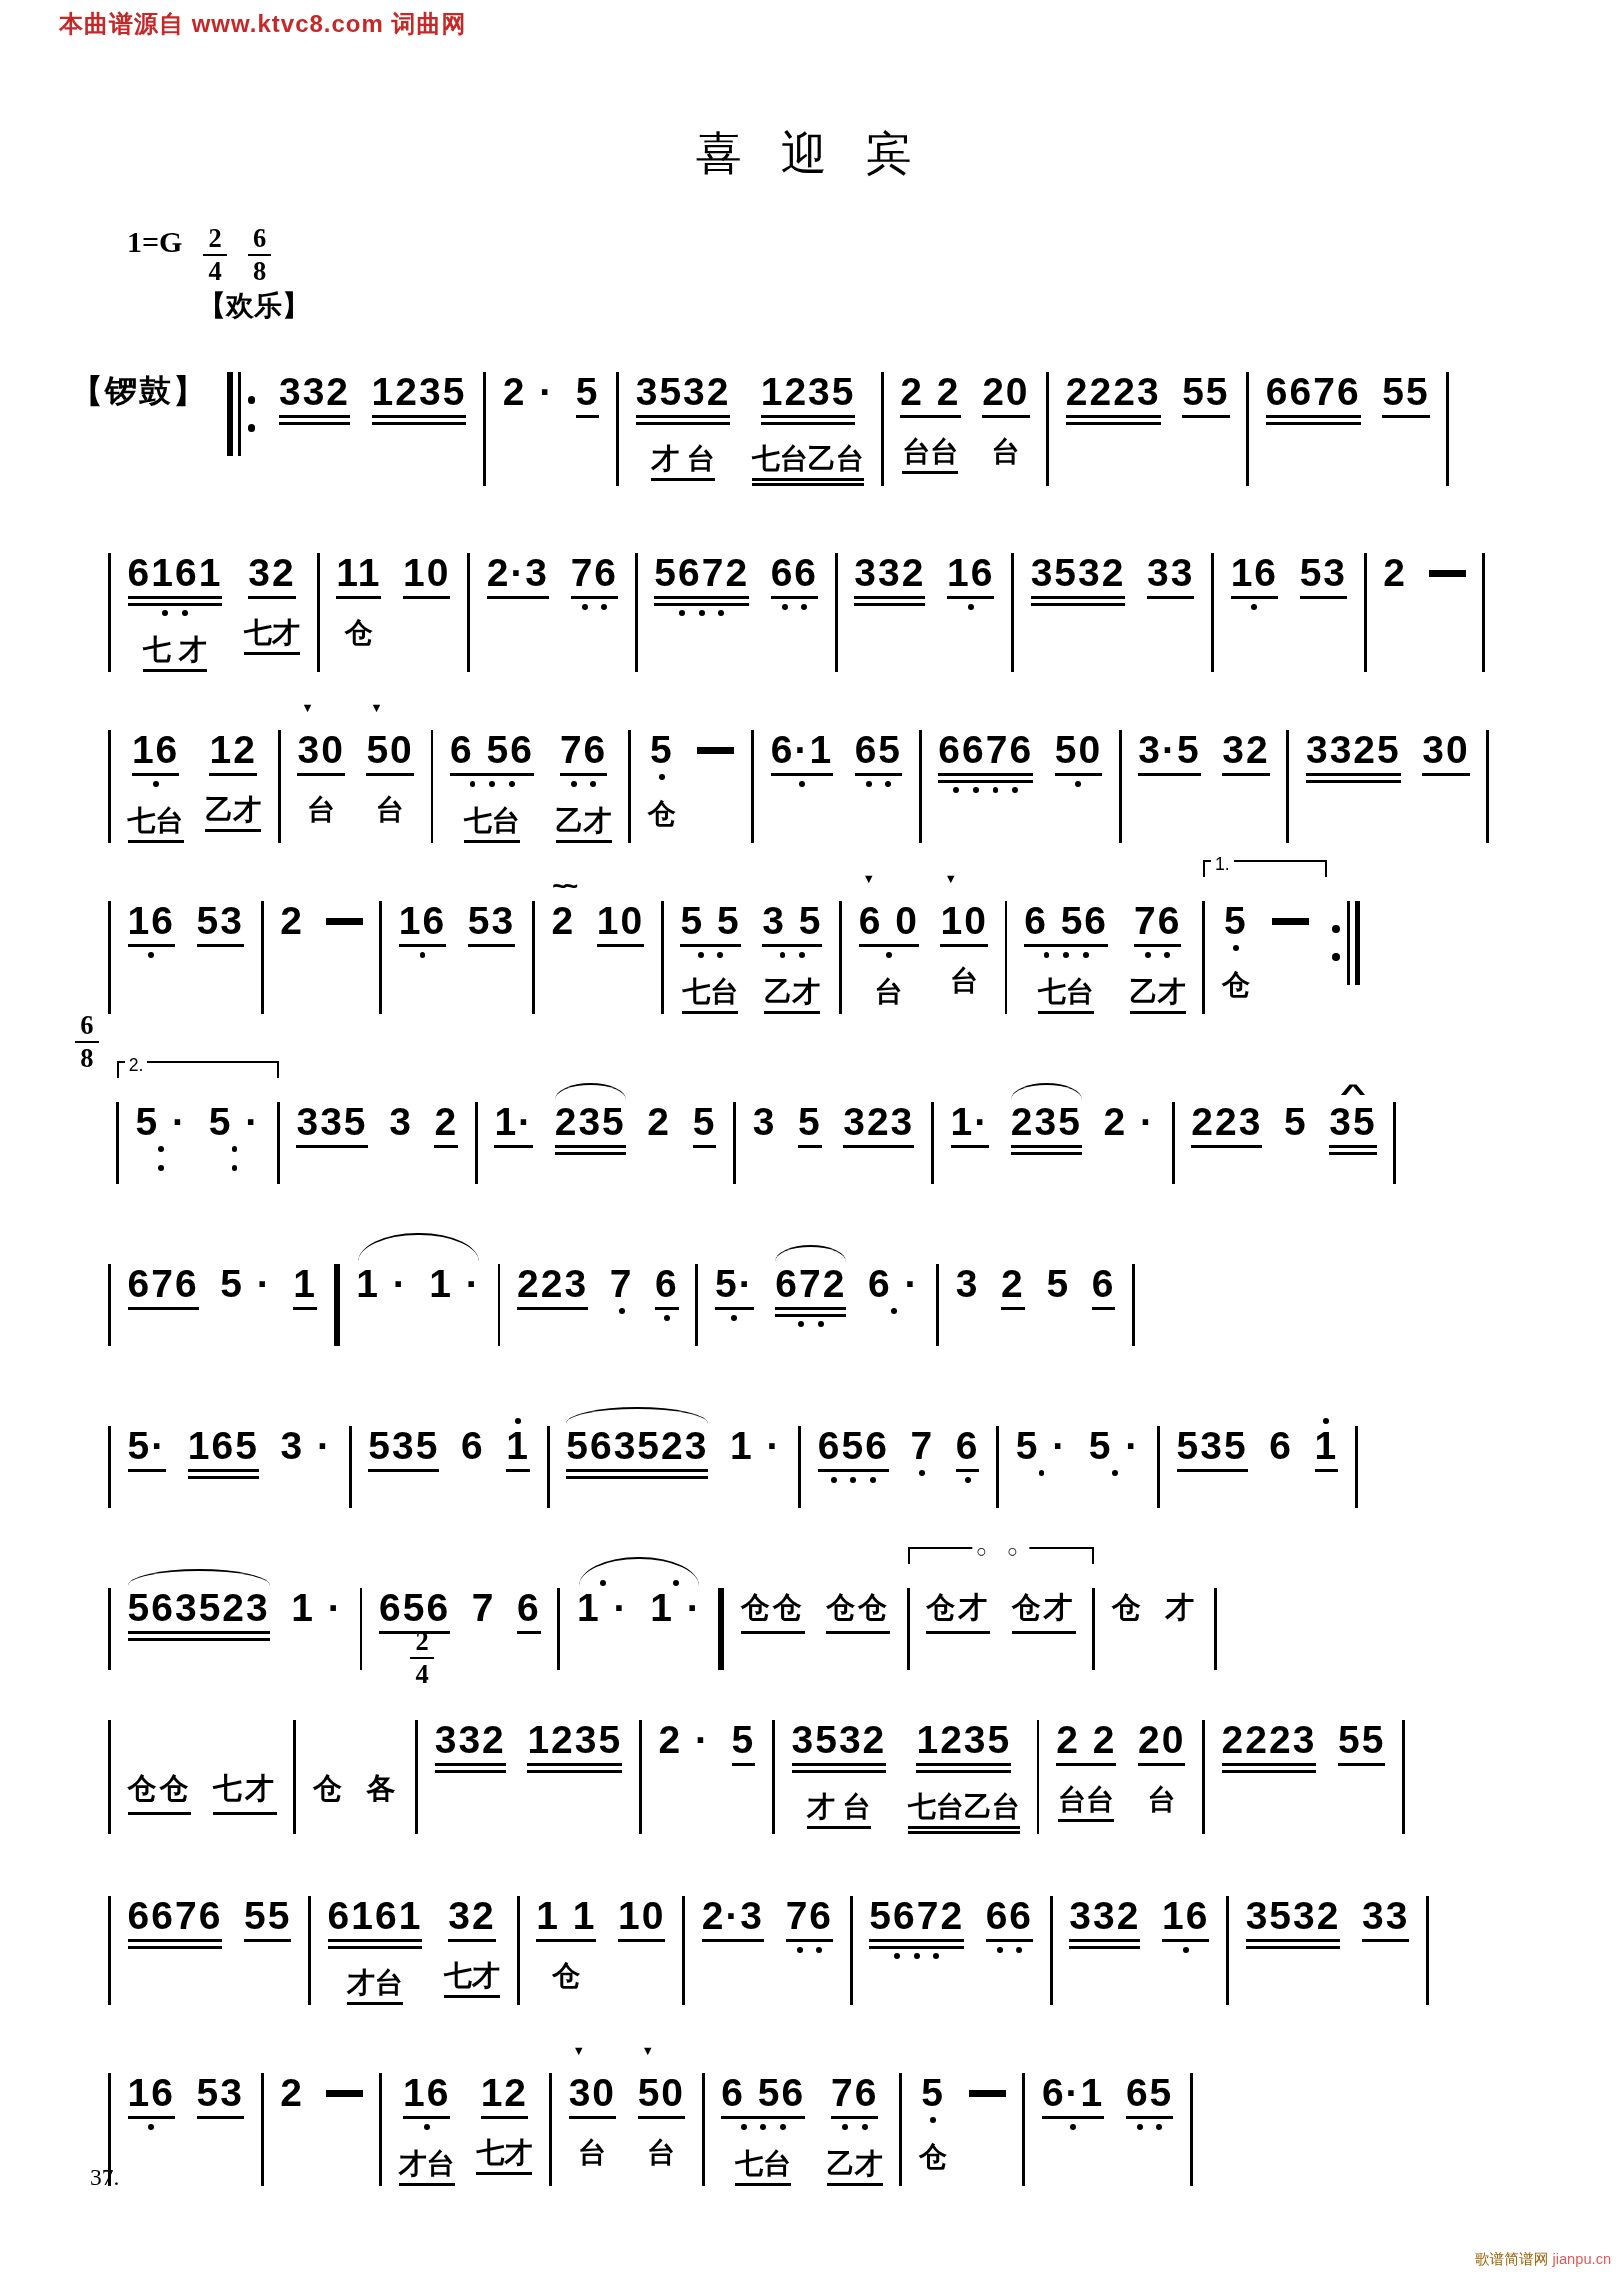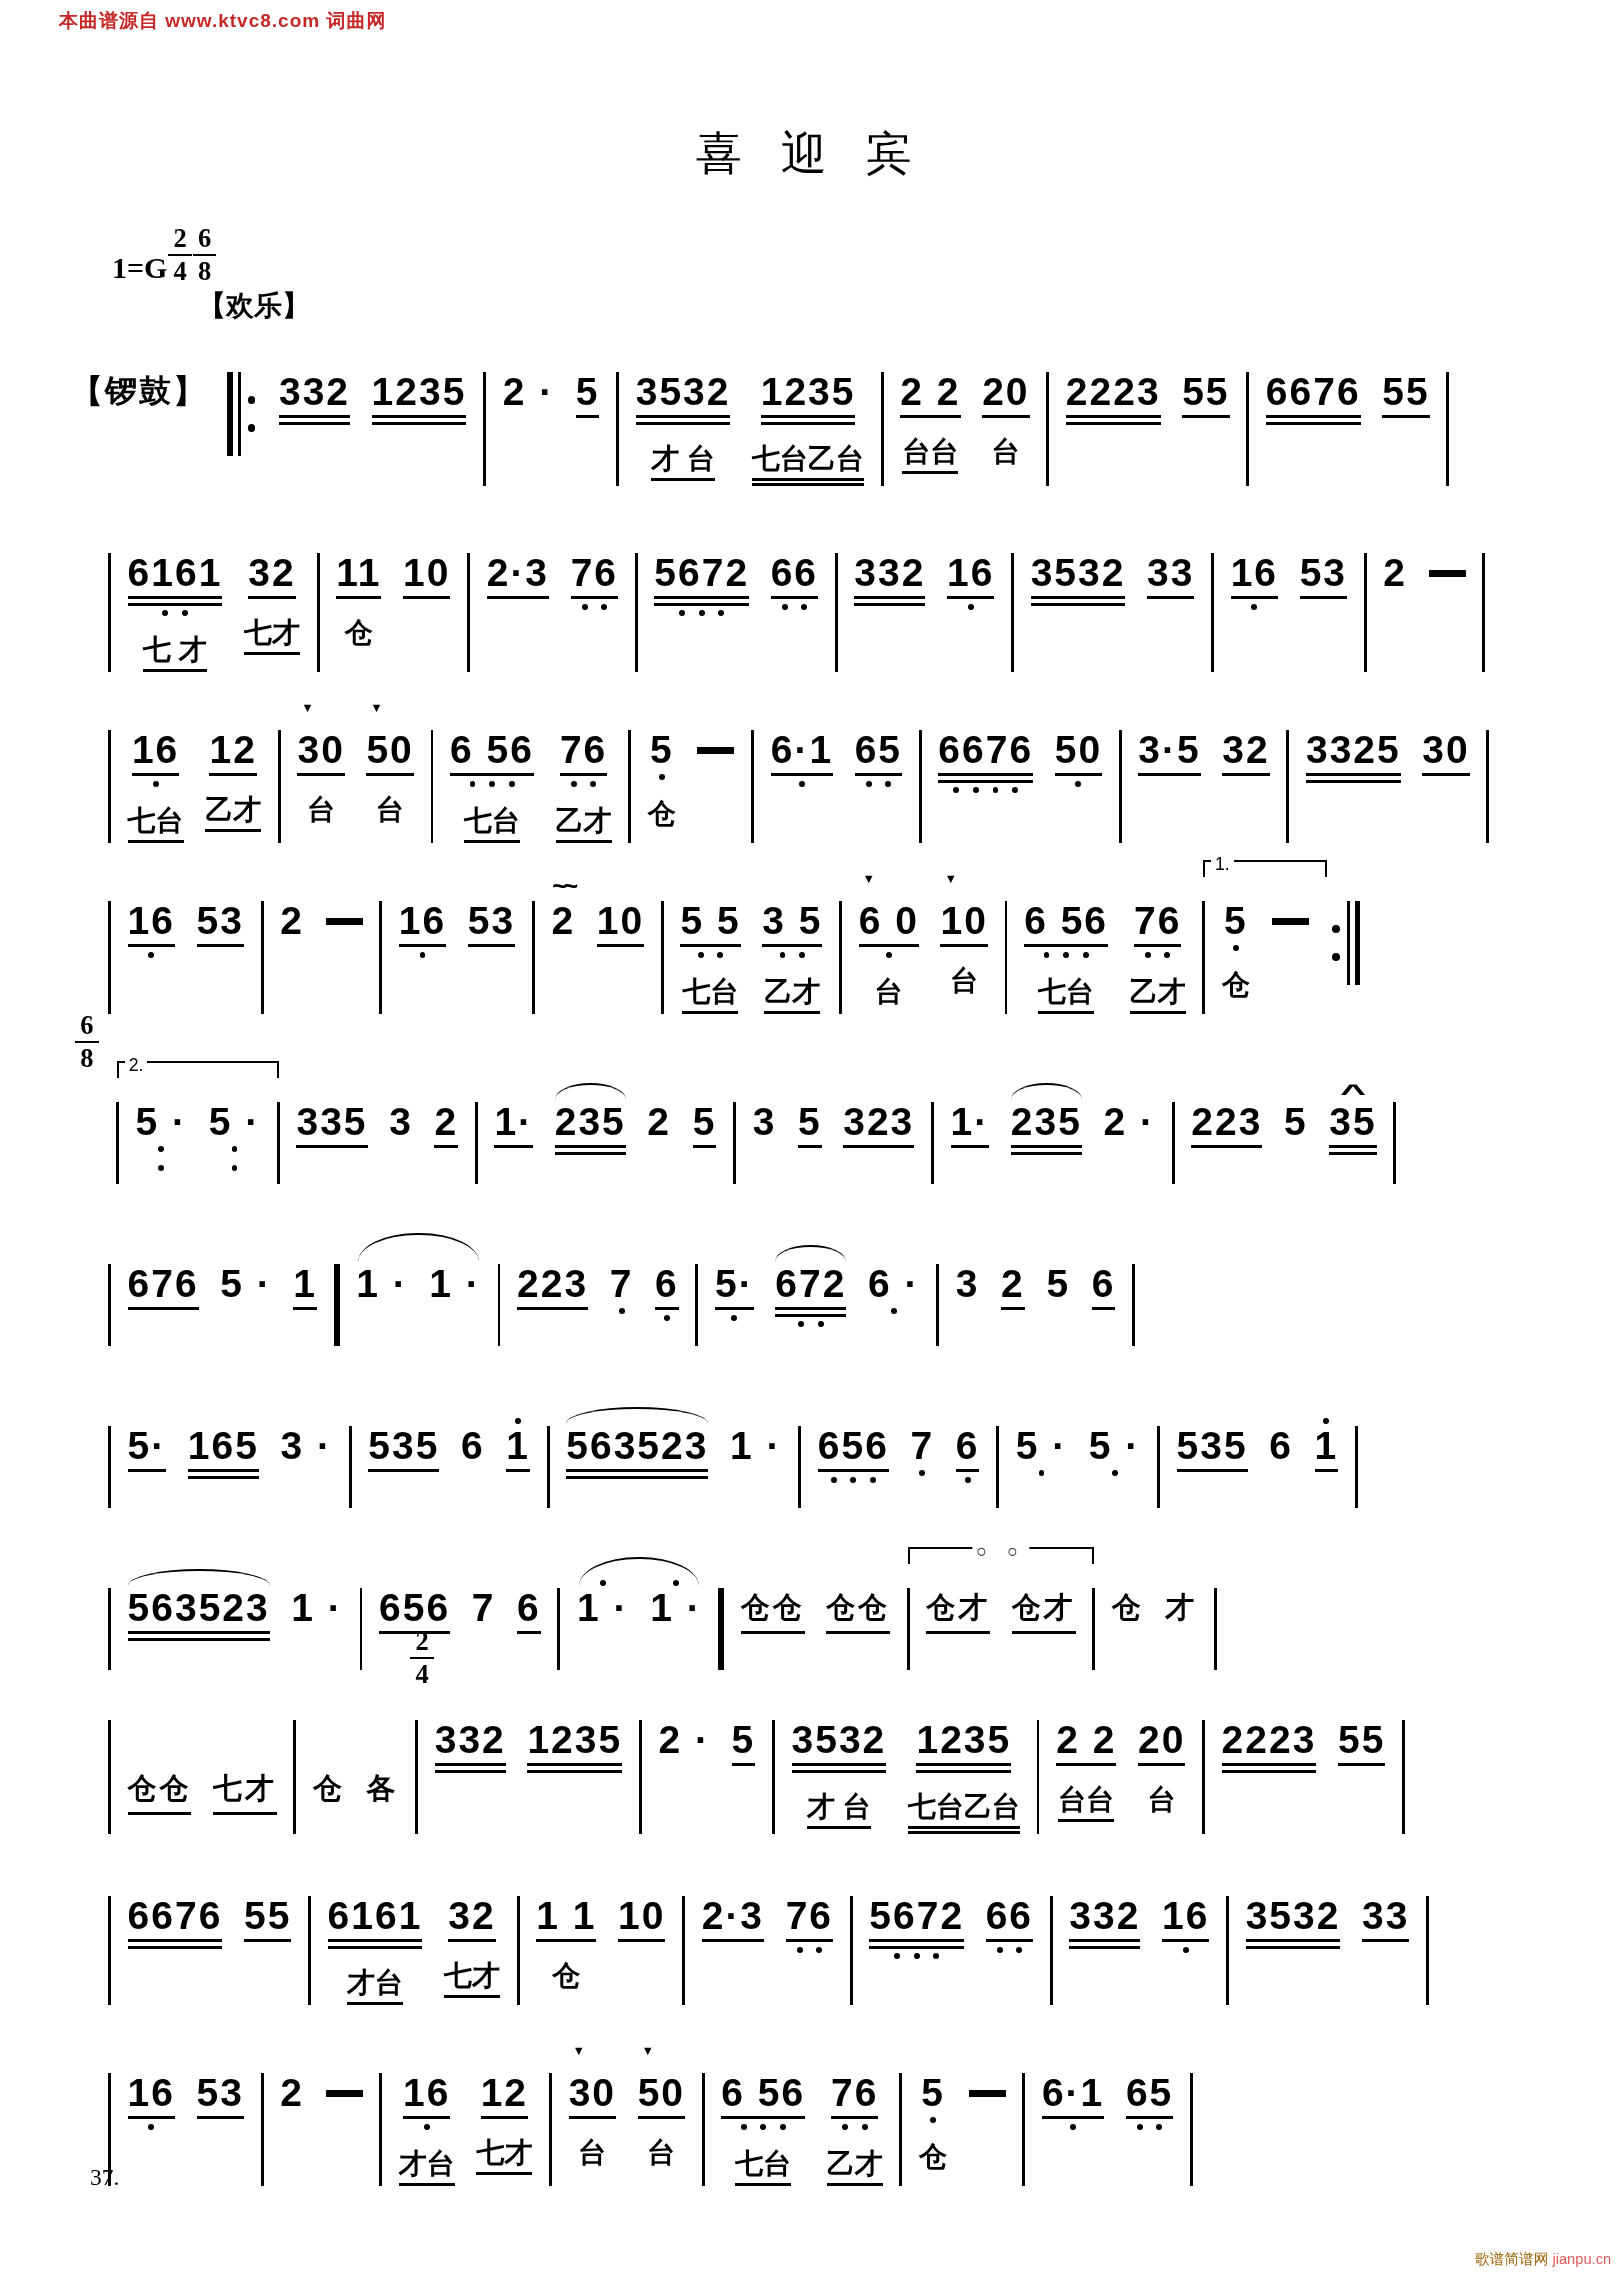--- a/index.html
+++ b/index.html
@@ -1,21 +1,21 @@
 <!DOCTYPE html>
 <html><head>
 <meta charset="utf-8">
 <style>
   html,body{margin:0;padding:0;background:#888}
   .page{position:relative;width:1621px;height:2293px;background:#fff;overflow:hidden;
         font-family:"Liberation Sans",sans-serif;color:#000}
-  .red-note{position:absolute;top:7.8px;left:59px;font-size:19px;font-weight:700;color:#c62828;letter-spacing:1px}
+  .red-note{position:absolute;top:7.8px;left:59px;font-size:24px;font-weight:700;color:#c62828;letter-spacing:1px}
   .title{position:absolute;top:123px;left:0;width:100%;text-align:center;font-size:46px;font-weight:400;
          letter-spacing:13.7px;font-family:"Liberation Serif",serif}
-  .keyline{position:absolute;top:225px;left:112px;display:flex;align-items:flex-end;gap:1px}
+  .keyline{position:absolute;top:225px;left:127px;display:flex;align-items:flex-start;gap:21px}
   .keysig{font-size:30px;font-weight:700;font-family:"Liberation Serif",serif}
   .ts{display:inline-flex;flex-direction:column;align-items:center;font-family:"Liberation Serif",serif}
   .tsnum{font-size:26.5px;font-weight:700;line-height:1}
   .tsbar{width:23.5px;height:2.9px;background:#000;margin:2px 0}
   .mood{position:absolute;top:287px;left:198px;font-size:28px;font-weight:700}
   .pagenum{position:absolute;top:2164px;left:90px;font-size:23.5px;font-family:"Liberation Serif",serif}
   .wm{position:absolute;top:2250px;right:9.8px;font-size:14.7px}
   .wm-gray{color:#a16207}
   .wm-red{color:#e05a5a}
   .score{position:absolute;top:0;left:0}

